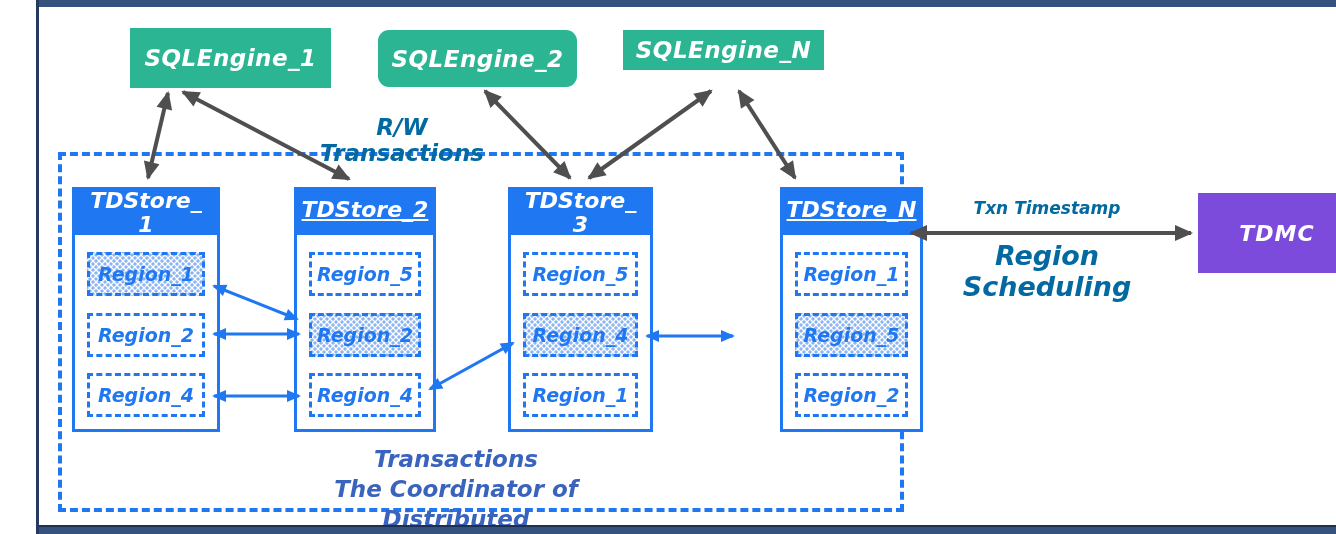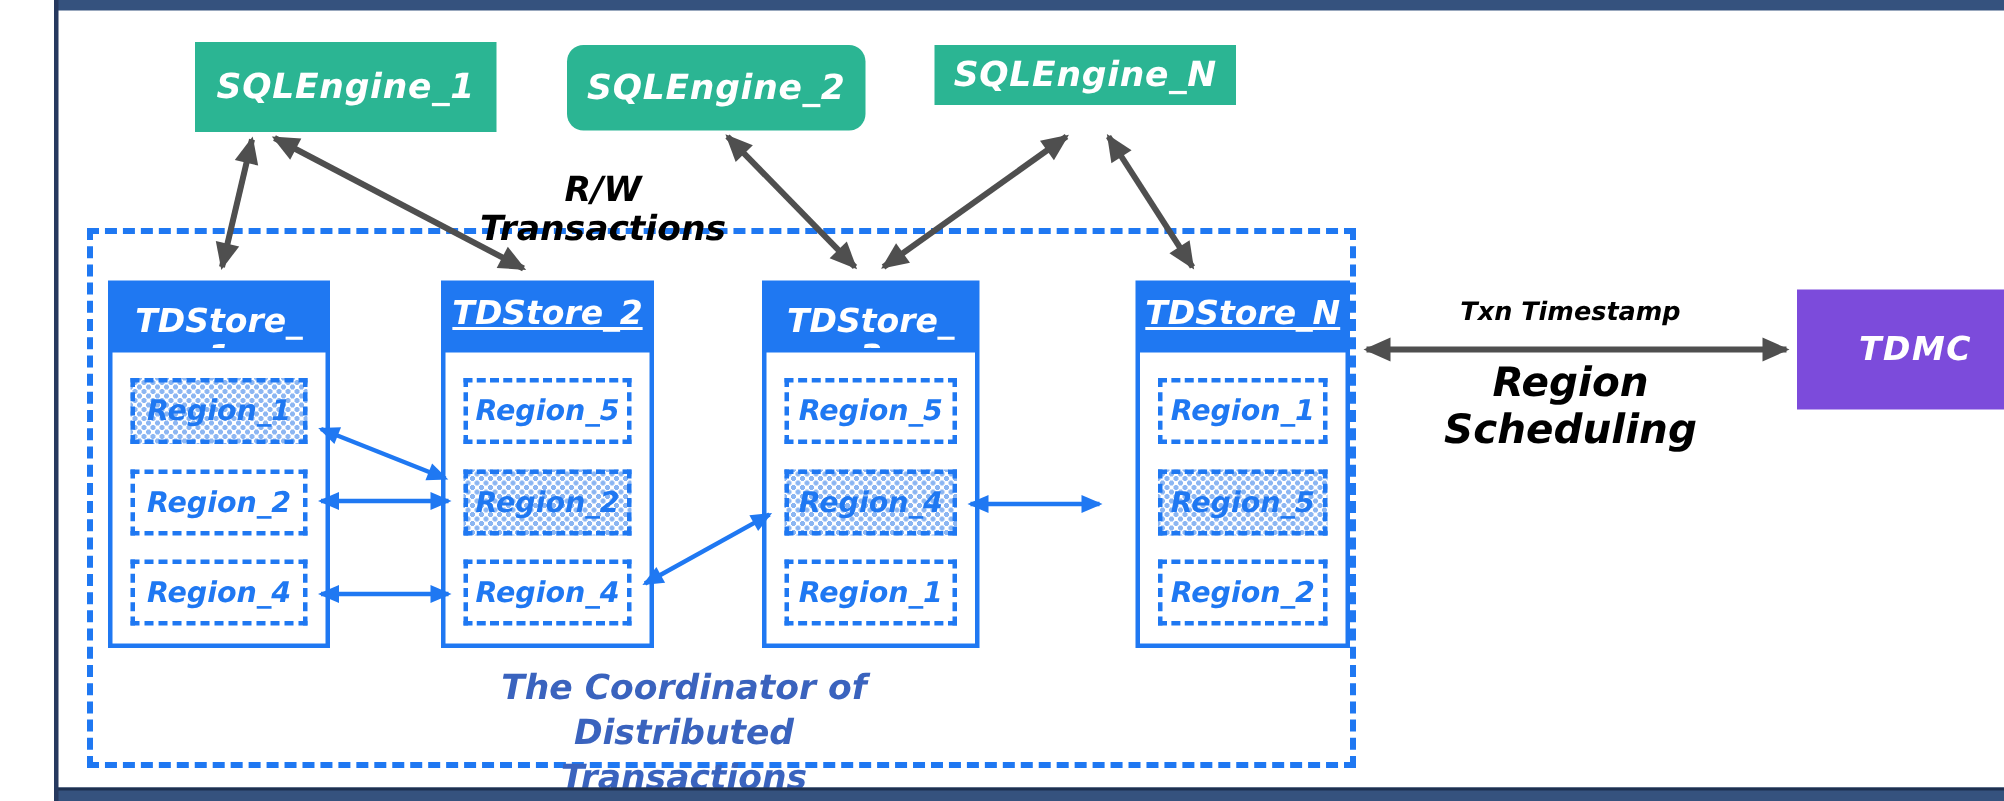--- a/index.html
+++ b/index.html
@@ -24,37 +24,37 @@
   .coordinator{
     position:absolute;left:22px;top:152px;width:846px;height:360px;
     border:4px dashed #1F78F2;box-sizing:border-box;z-index:1;
   }
   .coord-label{
     position:absolute;left:225px;top:444px;width:390px;text-align:center;
     color:#3A63BE;font-style:italic;font-weight:bold;font-size:23px;line-height:30px;z-index:5;
   }
 
   .free-label{
-    position:absolute;text-align:center;color:#000000;
+    position:absolute;text-align:center;color:#0369a1;
     font-style:italic;font-weight:bold;z-index:5;
   }
   .rw{left:260px;top:114px;width:212px;font-size:23px;}
   .txn{left:903px;top:198px;width:216px;font-size:17px;}
   .sched{left:897px;top:240px;width:228px;font-size:27px;}
 
   .store{position:absolute;top:187px;z-index:10;}
   .s1{left:36px;width:148px;}
   .s2{left:258px;width:142px;}
   .s3{left:472px;width:145px;}
-  .s4{left:689px;width:143px;padding-left:32px;}
+  .s4{left:712px;width:143px;padding-left:32px;}
   .store-header{
     height:45px;background:#1F78F2;color:#fff;text-align:center;
     font-style:italic;font-weight:bold;font-size:22px;overflow:hidden;
   }
-  .store-header .l1{display:block;line-height:24px;padding-top:16px;}
+  .store-header .l1{display:block;line-height:24px;padding-top:2px;}
   .store-header .l2{display:block;line-height:24px;}
   .store-header.single .l1{padding-top:0;line-height:45px;text-decoration:underline;}
   .store-body{
     height:200px;background:#fff;border:3px solid #1F78F2;box-sizing:border-box;
     display:flex;flex-direction:column;justify-content:space-between;
     padding:17px 12px 12px 12px;
   }
   .region{
     height:44px;border:3px dashed #1F78F2;box-sizing:border-box;
     display:flex;align-items:center;justify-content:center;
@@ -92,22 +92,22 @@
     <span>SQLEngine_2</span>
   </div>
   <div class="engine e3">
     <span>SQLEngine_N</span>
   </div>
 
   <div class="free-label rw">R/W Transactions</div>
 
   <div class="coordinator"></div>
   <div class="coord-label">
+    <div>Transactions</div>
     <div>The Coordinator of Distributed</div>
-    <div>Transactions</div>
   </div>
 
   <div class="store s1">
     <div class="store-header">
       <span class="l1">TDStore_</span>
       <span class="l2">1</span>
     </div>
     <div class="store-body">
       <div class="region leader">
         <span>Region_1</span>

